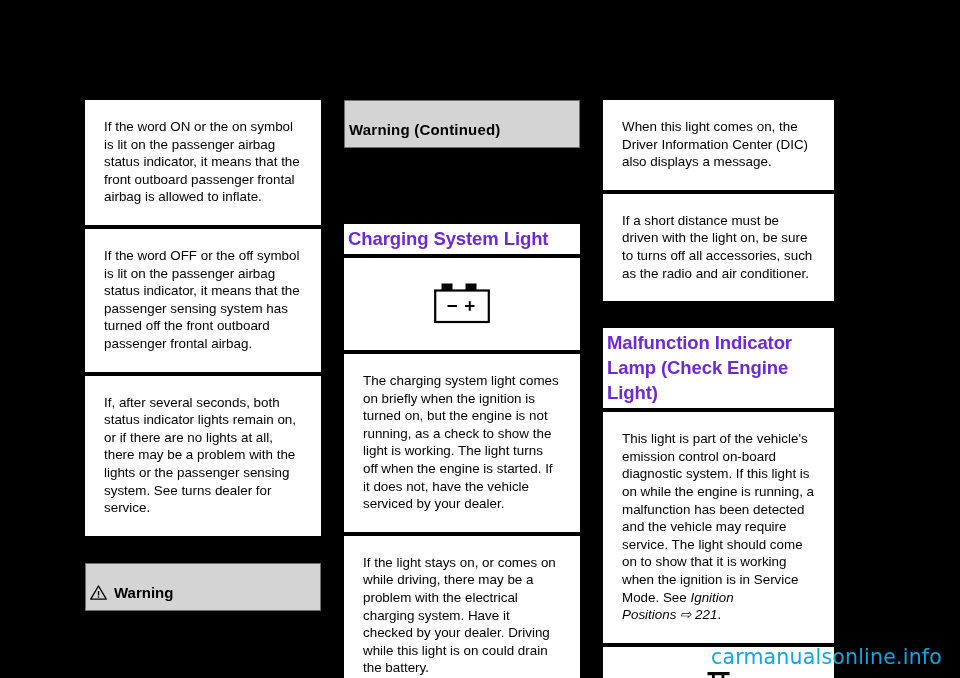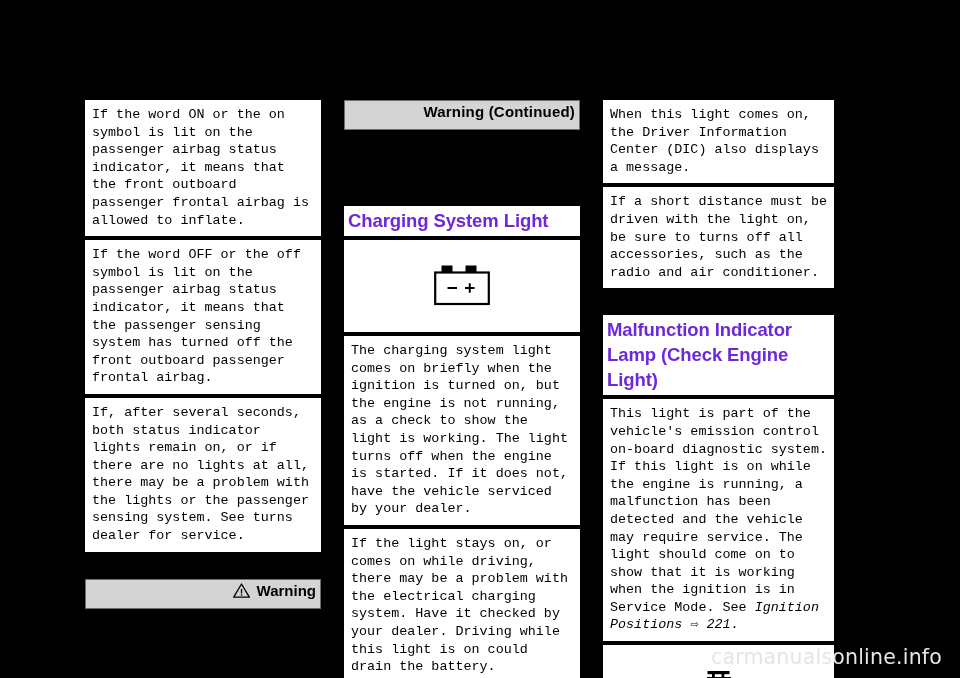--- a/index.html
+++ b/index.html
@@ -34,22 +34,21 @@
   .block {
     background: #ffffff;
     color: #000000;
     font-size: 13.4px;
     line-height: 17.6px;
     padding: 2px 3px 3px 3px;
     box-sizing: border-box;
     margin-bottom: 4px;
   }
   .block p {
-    margin: 4px;
-    font-family: Liberation Mono, monospace;
+    margin: 16px;
   }
 
   
   .heading {
     background: #ffffff;
     color: #6d28d9;
     font-size: 18.5px;
     line-height: 25px;
     font-weight: bold;
     padding: 2px 4px 3px 4px;
@@ -59,25 +58,25 @@
   }
 
   
   .warning-bar {
     background: #d4d4d4;
     border: 1px solid #6e6e6e;
     color: #000000;
     font-size: 15px;
     font-weight: bold;
     text-align: center;
-    padding: 2px 4px 9px 4px;
+    padding: 20px 4px 9px 4px;
     box-sizing: border-box;
     display: flex;
     align-items: center;
-    justify-content: flex-end;
+    justify-content: flex-start;
     gap: 7px;
   }
   .warning-bar.continued {
     letter-spacing: 0.2px;
   }
   .warn-tri {
     display: inline-block;
     width: 17px;
     height: 15px;
     flex: 0 0 auto;
@@ -99,21 +98,21 @@
   .gap-tall { height: 76px; }
   .gap-mid  { height: 23px; }
 
   .xref { font-style: italic; }
 
   
   .watermark {
     position: absolute;
     right: 18px;
     bottom: 9px;
-    color: #e5e5e5;
+    color: #0ea5e9;
     font-size: 20.5px;
     letter-spacing: 0.2px;
     font-family: "DejaVu Sans", sans-serif;
   }
 </style>
 </head>
 <body>
 
 <div class="page">
 

